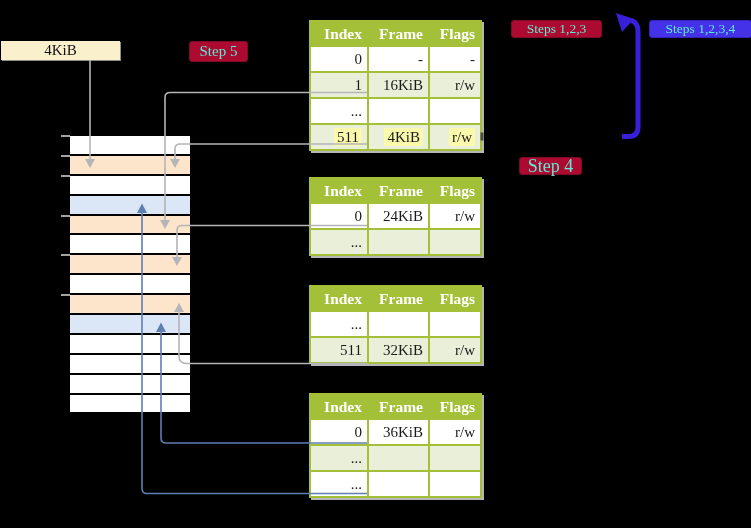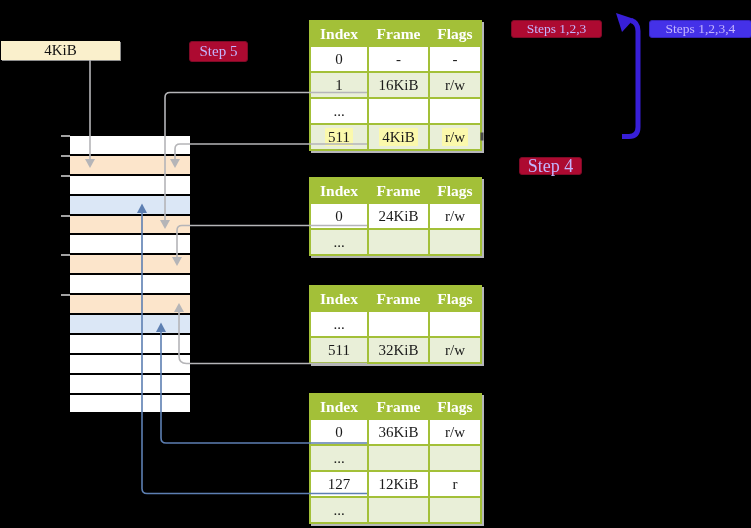--- a/index.html
+++ b/index.html
@@ -13,32 +13,32 @@
   .mem-peach{background:#fce5cb;}
   .mem-blue{background:#dbe7f6;}
   .tick{position:absolute;left:61px;width:9px;height:2px;background:#a3a3a3;}
 
   
   .box-label{position:absolute;display:flex;align-items:center;justify-content:center;
              font-size:15px;color:#111;}
   #frame-label{left:1px;top:41px;width:119px;height:19px;background:#faf0cc;
                box-shadow:1px 1px 0 #8c8c8c;}
   .step-badge{position:absolute;display:flex;align-items:center;justify-content:center;
-              color:#c4b5fd;font-size:14px;border-radius:3px;}
+              color:#5eead4;font-size:14px;border-radius:3px;}
   .red-badge{background:#ad0a31;border:1px solid #7e0a26;}
   .blue-badge{background:#4431e8;border:1px solid #3322b8;}
   #step0{left:189px;top:41px;width:57px;height:19px;font-size:15px;}
   #steps123{left:511px;top:20px;width:89px;height:16px;font-size:13.5px;}
   #steps1234{left:649px;top:20px;width:101px;height:16px;font-size:13.5px;}
   #step4{left:519px;top:157px;width:61px;height:16px;font-size:18px;}
 
   
   table.ptable{position:absolute;left:309px;border-collapse:collapse;
                box-shadow:2px 2px 0 #b6b6ba;background:#fff;}
-  .ptable th,.ptable td{border:2px solid #a3c038;font-size:15px;text-align:center;
+  .ptable th,.ptable td{border:2px solid #a3c038;font-size:15px;text-align:right;
                         padding:1px 5px;color:#1a1a1a;white-space:nowrap;}
   .ptable th{background:#a3c038;color:#fff;font-weight:bold;font-size:15.5px;height:21px;}
   .ptable td{height:22px;}
   .ptable td:nth-child(1),.ptable th:nth-child(1){width:46px;}
   .ptable td:nth-child(2),.ptable th:nth-child(2){width:49px;}
   .ptable td:nth-child(3),.ptable th:nth-child(3){width:40px;}
   .ptable tbody tr:nth-child(even) td{background:#e9efd8;}
   #table1{top:20px;} #table2{top:177px;} #table3{top:285px;} #table4{top:393px;}
   .hl{background:#fbf9ac;padding:1px 3px;}
 
@@ -169,25 +169,20 @@
         <td>0</td>
         <td>36KiB</td>
         <td>r/w</td>
       </tr>
       <tr>
         <td>...</td>
         <td></td>
         <td></td>
       </tr>
       <tr>
-        <td>127</td>
-        <td>12KiB</td>
-        <td>r</td>
-      </tr>
-      <tr>
         <td>...</td>
         <td></td>
         <td></td>
       </tr>
     </tbody>
   </table>
 
   <svg id="overlay" width="751" height="528" viewBox="0 0 751 528">
 
     <g stroke="#b5b5b8" stroke-width="1.6" fill="none">

